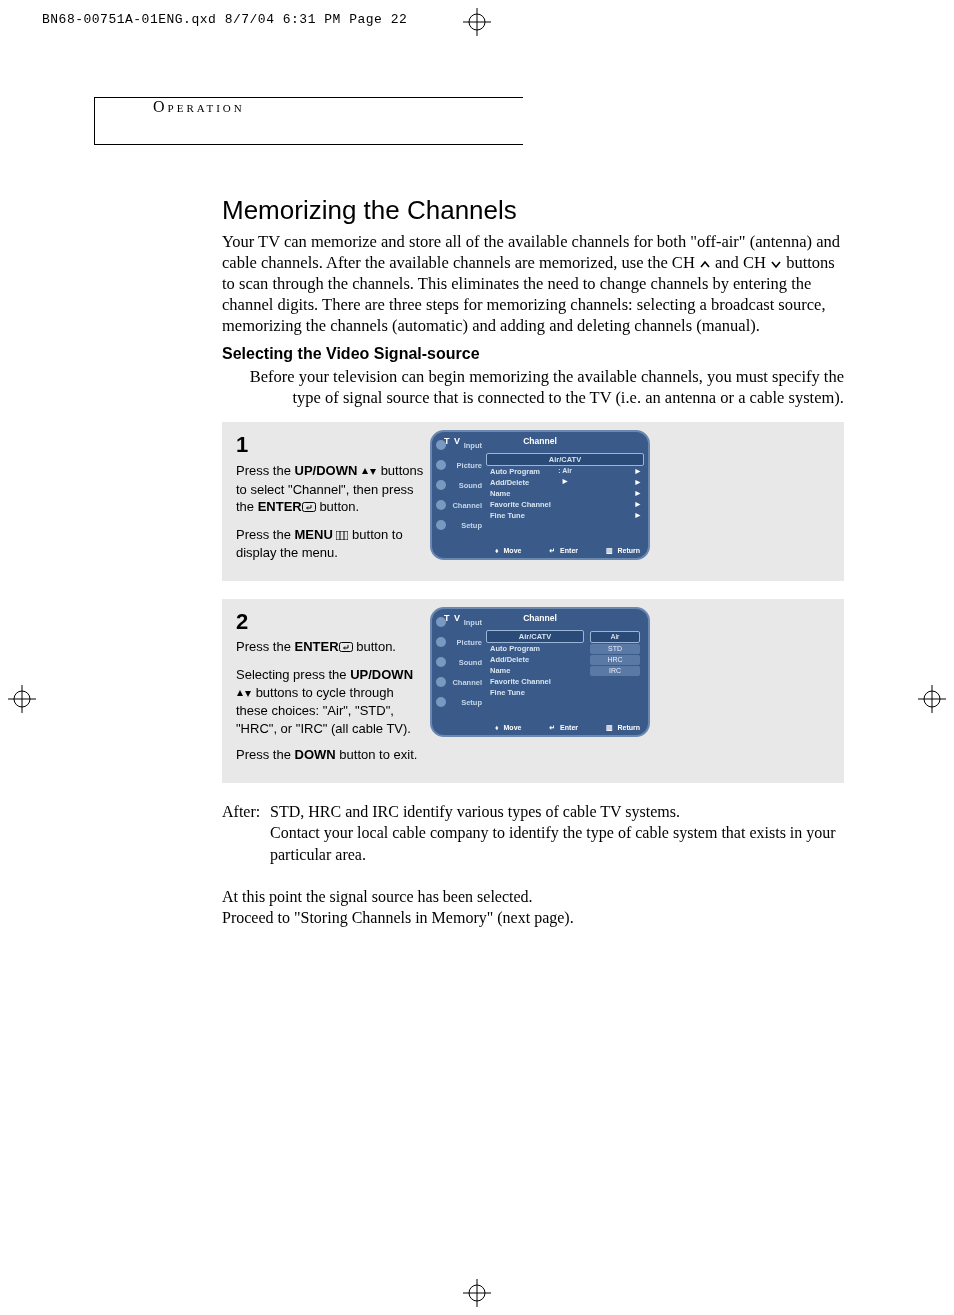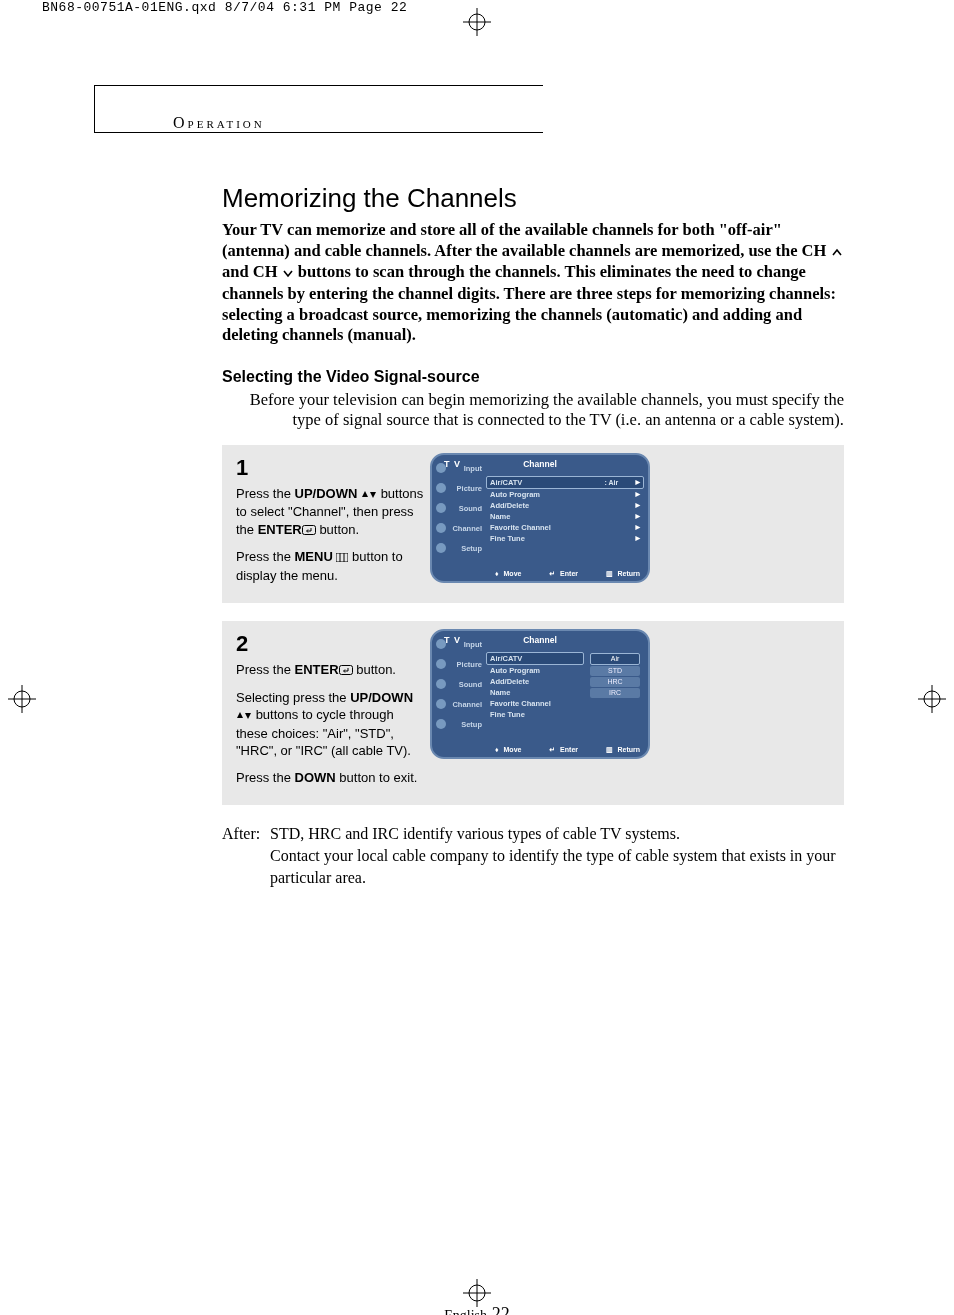--- a/index.html
+++ b/index.html
@@ -6,21 +6,21 @@
     margin: 0;
     padding: 0;
     font-family: "Times New Roman", serif;
     background: #fff;
     color: #000;
     width: 954px;
   }
   .print-header {
     font-family: "Courier New", monospace;
     font-size: 13px;
-    padding: 0 0 0 42px;
+    padding: 12px 0 0 42px;
     letter-spacing: 0.5px;
   }
   .crop-mark-top, .crop-mark-bottom {
     position: absolute;
     left: 50%;
     transform: translateX(-50%);
   }
   .crop-mark-top { top: 8px; }
   .crop-mark-bottom { bottom: 8px; }
   .crop-mark-left, .crop-mark-right {
@@ -33,22 +33,22 @@
   .page {
     padding: 70px 110px 40px 110px;
     position: relative;
     min-height: 1240px;
   }
   .section-tab {
     border: 1.5px solid #000;
     border-right: none;
     height: 46px;
     display: flex;
-    align-items: flex-end;
-    padding-left: 78px;
+    align-items: flex-start;
+    padding-left: 58px;
     margin-left: -16px;
     width: 370px;
   }
   .section-tab span {
     font-variant: small-caps;
     letter-spacing: 3px;
     font-size: 16px;
   }
   .content {
     padding-left: 112px;
@@ -56,22 +56,21 @@
   }
   h1 {
     font-family: Arial, Helvetica, sans-serif;
     font-weight: normal;
     font-size: 26px;
     margin: 0 0 6px 0;
   }
   .intro {
     font-size: 16.5px;
     line-height: 1.25;
-    margin-bottom: 22px;
-    font-weight: bold;
+    margin-bottom: 9px;
   }
   h2 {
     font-family: Arial, Helvetica, sans-serif;
     font-weight: bold;
     font-size: 16px;
     margin: 0 0 4px 0;
   }
   .subtext {
     font-size: 16.5px;
     line-height: 1.25;
@@ -164,20 +163,21 @@
     align-items: center;
     width: 150px;
   }
   .osd-menu-row.sel {
     background: #2a4a78;
     border: 1px solid #9ab5d5;
     border-radius: 2px;
     padding: 0 3px;
     margin: -1px -4px 0 -4px;
     width: 150px;
+    flex-direction: column;
   }
   .osd-menu-label { flex: 1; }
   .osd-menu-val { width: 48px; text-align: center; font-size:7px; }
   .osd-menu-arrow { font-size: 6px; color:#fff; }
   .osd-opts {
     position: absolute;
     right: 8px;
     top: 22px;
     width: 50px;
   }
@@ -436,19 +436,23 @@
     </div>
 
     <div class="note">
       <div class="note-label">After:</div>
       <div class="note-body">
         <span>STD, HRC and IRC identify various types of cable TV systems.</span><br>
         <span>Contact your local cable company to identify the type of cable system that exists in your particular area.</span>
       </div>
     </div>
 
+    <div class="closing">
+      <span>At this point the signal source has been selected.</span><br>
+      <span>Proceed to "Storing Channels in Memory"  (next page).</span>
+    </div>
 
   </div>
 
   <div class="footer">
     <span>English-</span><span class="pn">22</span>
   </div>
 </div>
 
 </body></html>

